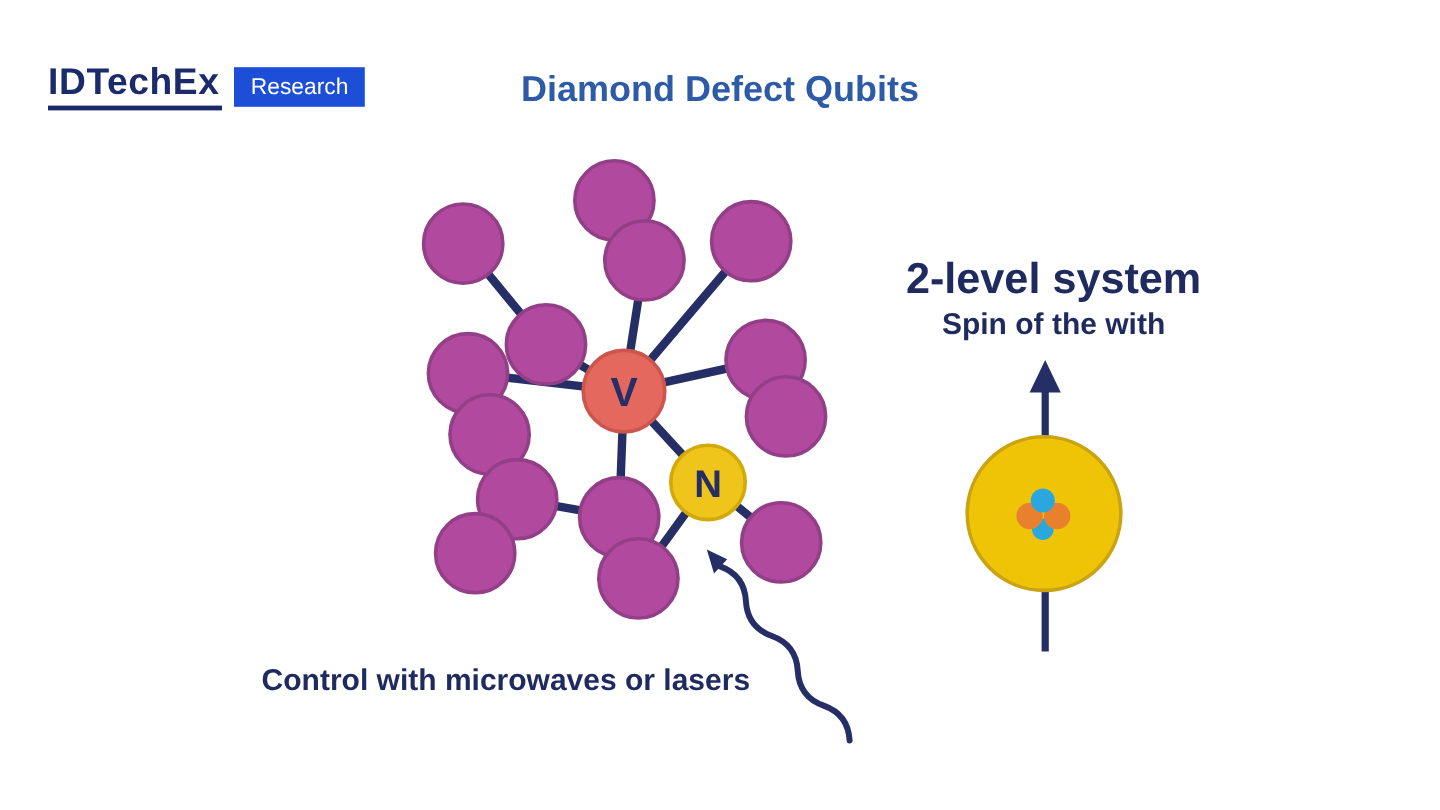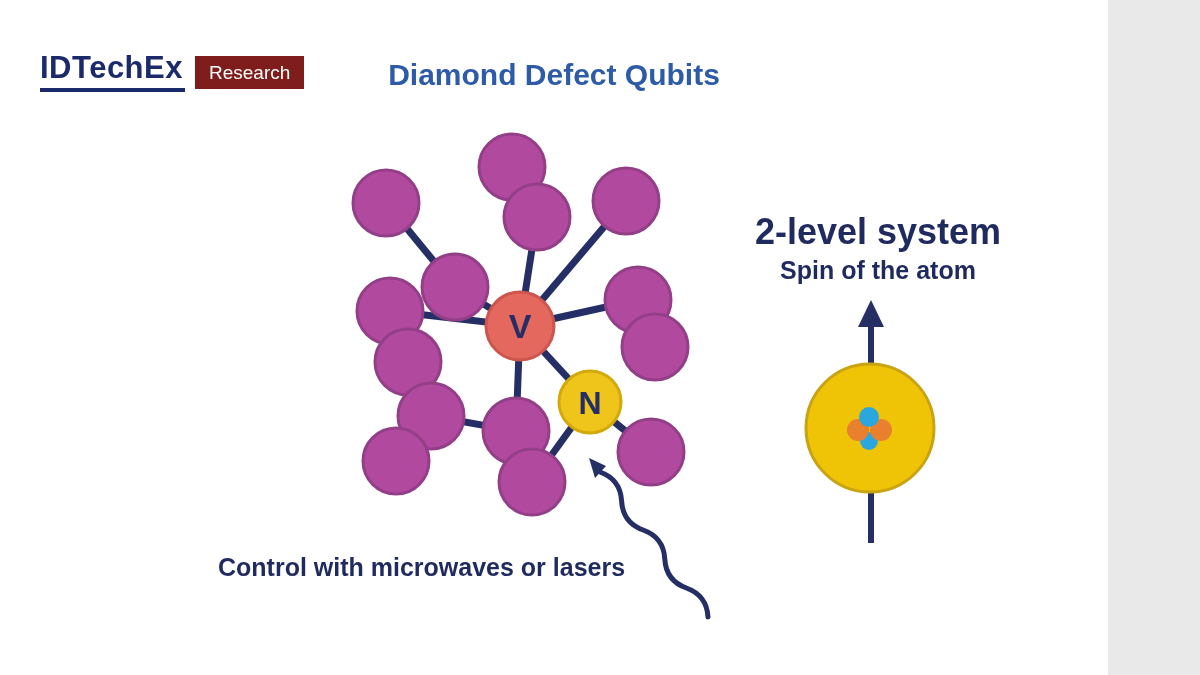--- a/index.html
+++ b/index.html
@@ -1,26 +1,26 @@
 <!DOCTYPE html>
 <html><head>
 <meta charset="utf-8">
 <style>
   html,body{margin:0;padding:0;background:#e9e9e9;}
   .stage{
-    position:relative;width:1108px;height:675px;background:#ffffff;
+    position:relative;width:1200px;height:675px;background:#ffffff;
     overflow:hidden;font-family:"Liberation Sans",sans-serif;
   }
   .logo{position:absolute;left:40px;top:52px;display:flex;align-items:center;gap:10px;}
   .logo .brand{
     color:#1b2a6b;font-size:31px;font-weight:bold;letter-spacing:.5px;
     border-bottom:4px solid #1b2a6b;padding:0 2px 5px 0;line-height:1;
   }
   .logo .research{
-    background:#7f1d1d;color:#ffffff;font-size:19px;padding:7px 14px;line-height:1;
+    background:#1d4ed8;color:#ffffff;font-size:19px;padding:7px 14px;line-height:1;
   }
   .title{
     position:absolute;left:0;right:0;top:58px;margin:0;text-align:center;
     color:#2e5ba8;font-size:30px;font-weight:bold;
   }
   .caption{position:absolute;color:#1f2a5e;font-weight:bold;}
   .two-level{left:723px;top:211px;width:310px;text-align:center;font-size:36px;}
   .spin{left:723px;top:256px;width:310px;text-align:center;font-size:25px;}
   .control{left:218px;top:553px;font-size:25px;}
   svg.scene{position:absolute;left:0;top:0;}
@@ -96,17 +96,17 @@
                Q 706.8 595.3 686.4 588
                Q 666.0 580.7 664.8 559
                Q 663.6 537.3 643.2 530
                Q 622.8 522.7 621.6 501
                Q 620.4 479.3 600 472" fill="none" stroke="#252f66" stroke-width="5" stroke-linecap="round"></path>
       <polygon points="589,458 606,466 595,478" fill="#252f66"></polygon>
     </g>
   </svg>
 
   <div class="caption two-level">2-level system</div>
-  <div class="caption spin">Spin of the atom</div>
+  <div class="caption spin">Spin of the with</div>
 
   <div class="caption control">Control with microwaves or lasers</div>
 
 </div>
 
 </body></html>

